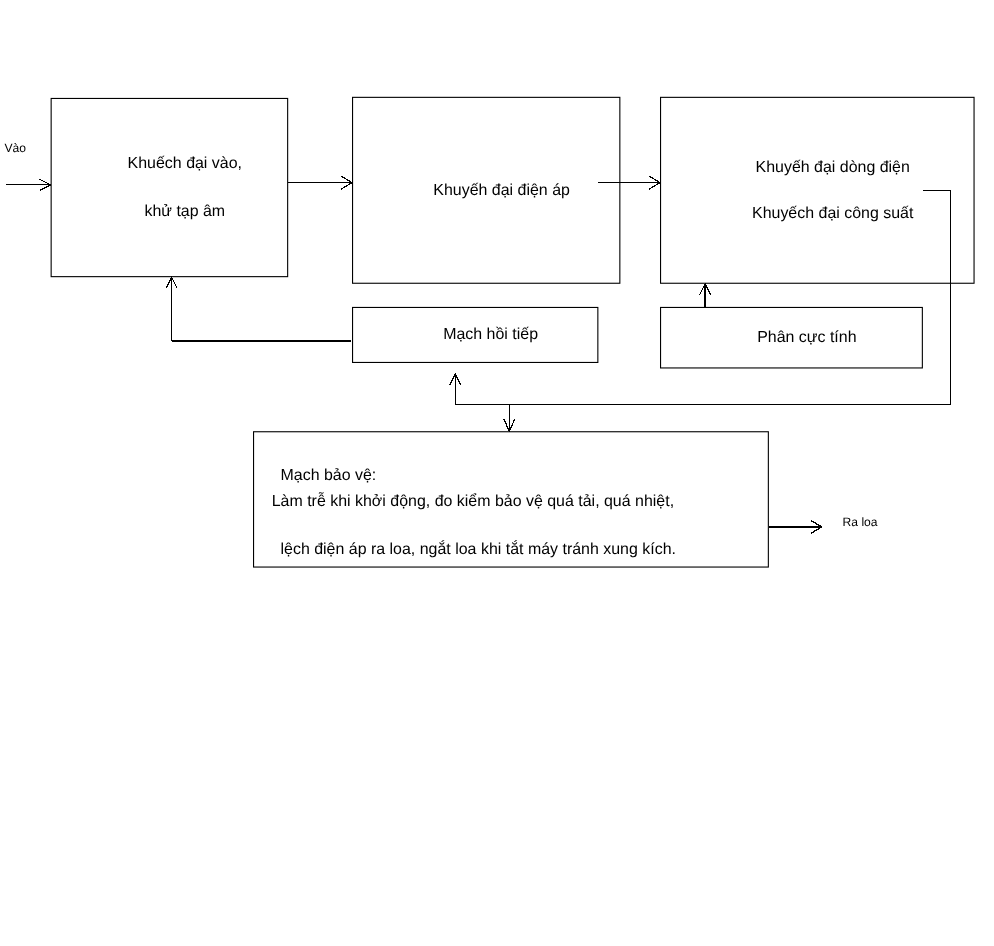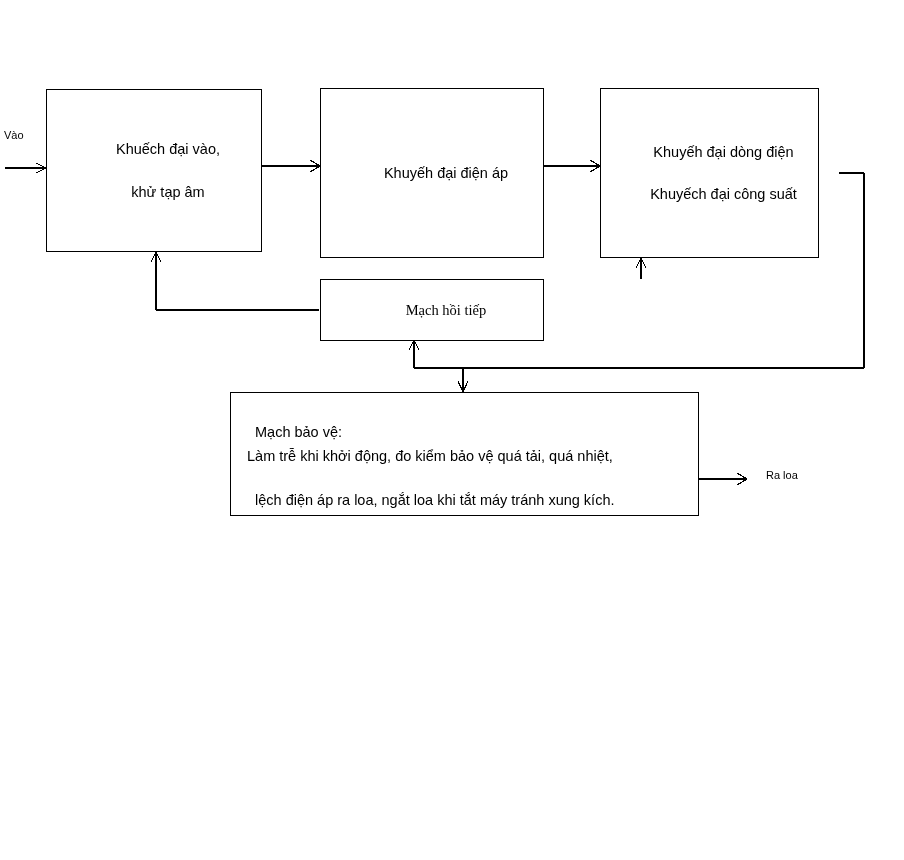--- a/index.html
+++ b/index.html
@@ -111,33 +111,36 @@
         <polyline points="737,473 747,479 737,485"></polyline>
       </g>
     </g>
   </svg>
 
   <div class="blk two-line" style="left:46px; top:89px; width:216px; height:163px;">
     <span class="ln">Khuếch đại vào,</span>
     <span class="ln">khử tạp âm</span>
   </div>
 
-  <div class="blk" style="left:320px; top:88px; width:224px; height:170px;">
+  <div class="blk" style="left:320px; top:88px; width:244px; height:170px;">
     <span class="ln">Khuyếh đại điện áp</span>
   </div>
 
-  <div class="blk two-line" style="left:600px; top:88px; width:219px; height:170px;">
+  <div class="blk two-line" style="left:600px; top:88px; width:286px; height:170px;">
     <span class="ln">Khuyếh đại dòng điện</span>
     <span class="ln">Khuyếch đại công suất</span>
   </div>
 
-  <div class="blk" style="left:320px; top:279px; width:224px; height:62px;font-family:Liberation Serif, serif;">
+  <div class="blk" style="left:320px; top:279px; width:224px; height:51px;">
     <span class="ln">Mạch hồi tiếp</span>
   </div>
 
+  <div class="blk" style="left:600px; top:279px; width:239px; height:56px;">
+    <span class="ln">Phân cực tính</span>
+  </div>
 
   <div class="blk stack3" style="left:230px; top:392px; width:469px; height:124px;justify-content:flex-end;">
     <span class="ln indent">Mạch bảo vệ:</span>
     <span class="ln">Làm trễ khi khởi động, đo kiểm bảo vệ quá tải, quá nhiệt,</span>
     <span class="ln indent gap">lệch điện áp ra loa, ngắt loa khi tắt máy tránh xung kích.</span>
   </div>
 
   <div class="lbl" style="left:4px; top:129px;">Vào</div>
 
   <div class="lbl" style="left:766px; top:469px;">Ra loa</div>

